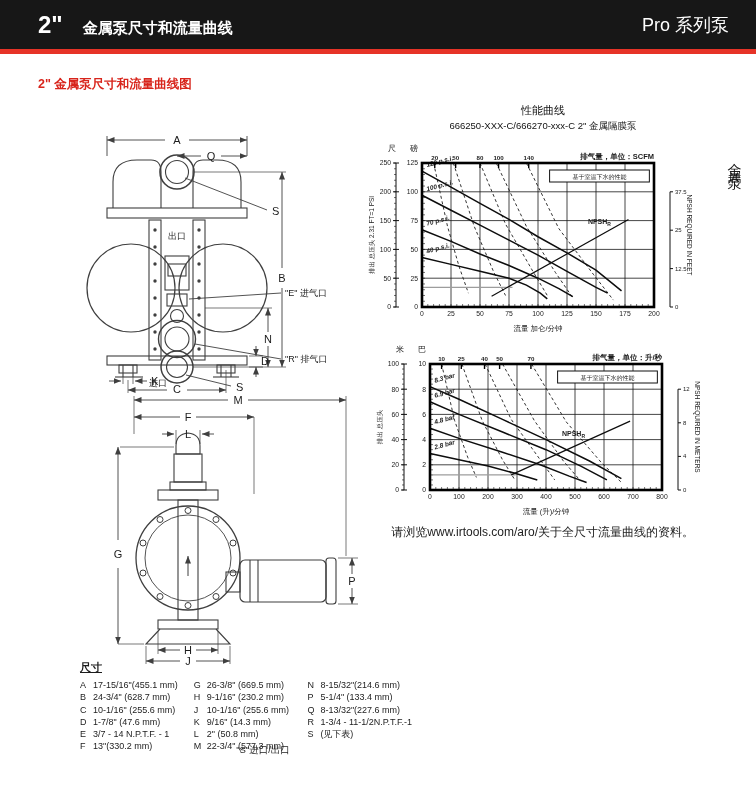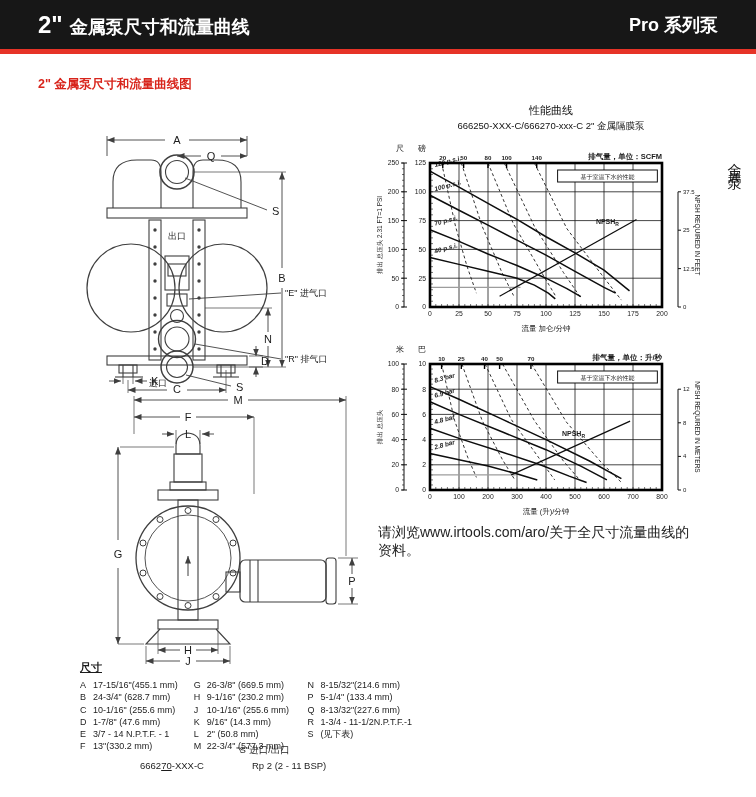--- a/index.html
+++ b/index.html
@@ -2,29 +2,29 @@
 <html><head>
 <meta charset="utf-8">
 <style>
   html,body{margin:0;padding:0;}
   body{width:756px;height:797px;position:relative;background:#fff;
        font-family:"Liberation Sans","DejaVu Sans",sans-serif;color:#1c1c1c;overflow:hidden;}
   .hdr{position:absolute;top:0;left:0;width:756px;height:49px;background:#171717;
        border-bottom:5px solid #e63327;display:flex;align-items:center;justify-content:space-between;}
   .hdr-left{margin-left:38px;color:#fff;font-weight:bold;display:flex;align-items:baseline;}
   .hdr-num{font-size:24px;}
-  .hdr-rest{font-size:18px;margin-left:7px;}
-  .hdr-right{margin-right:38px;color:#fff;font-weight:bold;font-size:18px;}
+  .hdr-rest{font-size:15px;margin-left:20px;}
+  .hdr-right{margin-right:27px;color:#fff;font-weight:normal;font-size:18px;}
   .red-sub{position:absolute;left:38px;top:76px;color:#d8251c;font-weight:bold;font-size:12.5px;}
   .side-tab{position:absolute;right:12px;top:152px;writing-mode:vertical-rl;
             font-size:14px;letter-spacing:7px;color:#111;}
   .chartwrap{position:absolute;}
   .ctitle{width:330px;text-align:center;padding-left:14px;font-size:11px;color:#111;}
   .csub{width:330px;text-align:center;padding-left:14px;font-size:9.5px;color:#111;margin-top:2px;}
-  .footnote{position:absolute;left:378px;top:524px;width:316px;text-align:left;font-size:14px;color:#222;}
+  .footnote{position:absolute;left:378px;top:524px;width:316px;text-align:right;font-size:12px;color:#222;}
   svg text{stroke:none;fill:#1c1c1c;font-family:"Liberation Sans","DejaVu Sans",sans-serif;}
   .dl{font-size:11px;}
   .dzh{font-size:9px;}
   .dims{position:absolute;left:80px;top:660px;width:345px;}
   .dims-head{text-align:left;font-weight:bold;font-size:11px;text-decoration:underline;margin-bottom:4px;}
   .dims-cols{display:flex;gap:10px;font-size:9px;line-height:12.3px;}
   .dcol1{width:104px;}.dcol2{width:104px;}.dcol3{width:118px;}
   .dk{display:inline-block;width:13px;}
   .stable{position:absolute;left:118px;top:744px;width:290px;font-size:9.5px;}
   .st-head{text-align:center;margin-bottom:2px;}
@@ -210,21 +210,21 @@
   </g>
   <text class="dl" x="138" y="13.5" text-anchor="middle">M</text>
   <text class="dl" x="88" y="30.5" text-anchor="middle">F</text>
   <text class="dl" x="88" y="47.5" text-anchor="middle">L</text>
   <text class="dl" x="18" y="168" text-anchor="middle">G</text>
   <text class="dl" x="88" y="263.5" text-anchor="middle">H</text>
   <text class="dl" x="88" y="274.5" text-anchor="middle">J</text>
   <text class="dl" x="252" y="195" text-anchor="middle">P</text>
 </svg>
 
-<div class="chartwrap" style="left:372px;top:103px;">
+<div class="chartwrap" style="left:364px;top:103px;">
   <div class="ctitle">性能曲线</div>
   <div class="csub">666250-XXX-C/666270-xxx-C 2" 金属隔膜泵</div>
   <svg id="c1" width="330" height="200">
       <line x1="58" y1="30" x2="58" y2="174" stroke="#161616" stroke-width="0.8"></line>
       <text x="58" y="183" font-size="6.8" text-anchor="middle" fill="#101010">0</text>
       <line x1="87" y1="30" x2="87" y2="174" stroke="#161616" stroke-width="0.8"></line>
       <text x="87" y="183" font-size="6.8" text-anchor="middle" fill="#101010">25</text>
       <line x1="116" y1="30" x2="116" y2="174" stroke="#161616" stroke-width="0.8"></line>
       <text x="116" y="183" font-size="6.8" text-anchor="middle" fill="#101010">50</text>
       <line x1="145" y1="30" x2="145" y2="174" stroke="#161616" stroke-width="0.8"></line>
@@ -615,17 +615,13 @@
       <div><span class="dk">P</span><span>5-1/4" (133.4 mm)</span></div>
       <div><span class="dk">Q</span><span>8-13/32"(227.6 mm)</span></div>
       <div><span class="dk">R</span><span>1-3/4 - 11-1/2N.P.T.F.-1</span></div>
       <div><span class="dk">S</span><span>(见下表)</span></div>
     </div>
   </div>
 </div>
 
 <div class="stable">
   <div class="st-head">"S"进口/出口</div>
-  <div class="st-row">
-    <span class="st-model"><span>6662</span><span class="u">70</span><span>-XXX-C</span></span>
-    <span>Rp 2 (2 - 11 BSP)</span>
-  </div>
 </div>
 
 </body></html>

